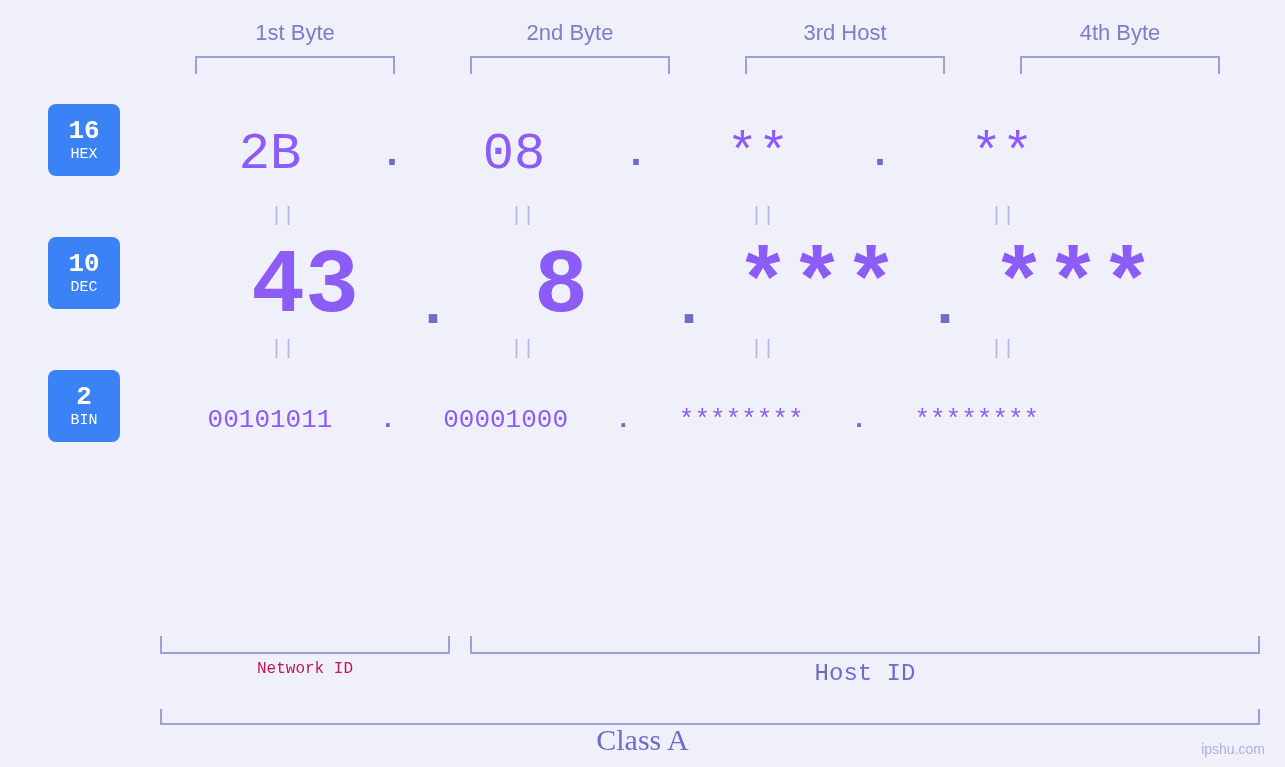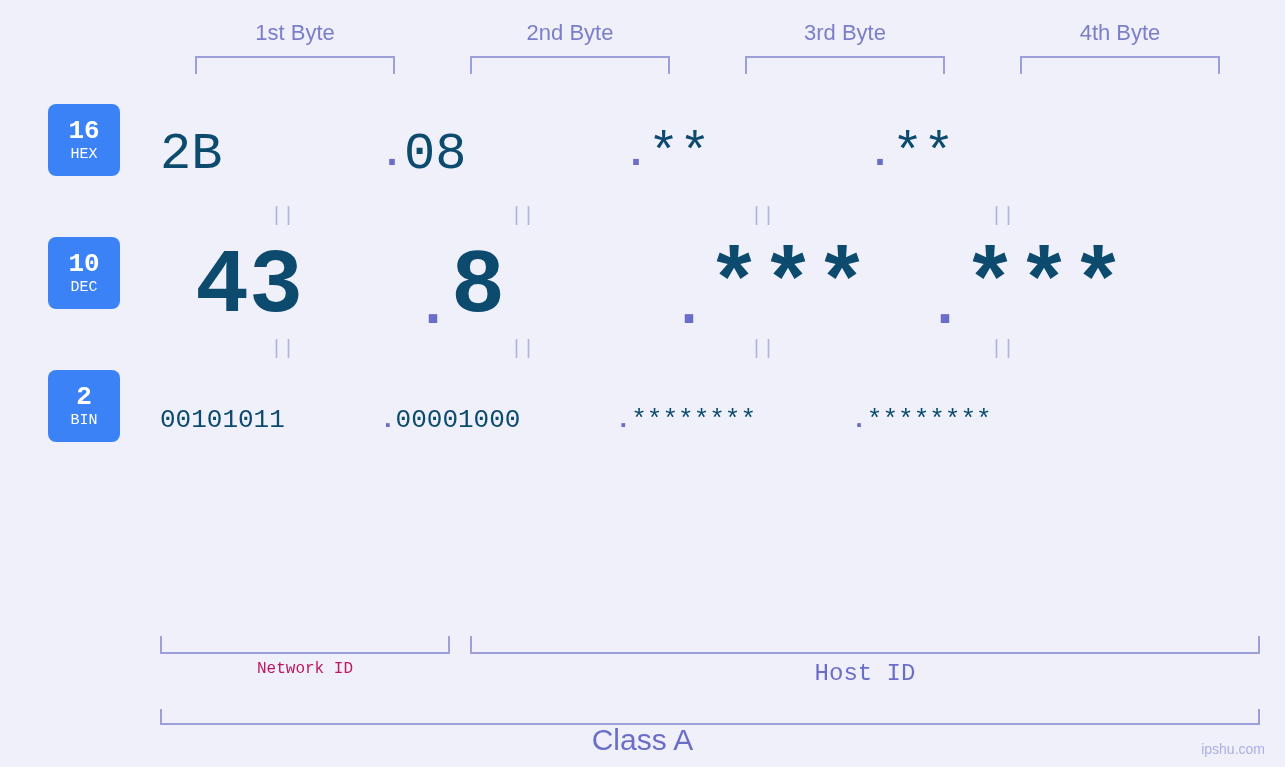--- a/index.html
+++ b/index.html
@@ -99,21 +99,22 @@
 
     .values-row {
       display: flex;
       align-items: center;
       margin-left: 160px;
       width: 1100px;
     }
 
     .byte-val {
       width: 220px;
-      color: #0c4a6e;
+      text-align: center;
+      color: #8b5cf6;
     }
 
     .dot-sep {
       color: #6b6ec8;
       font-weight: bold;
     }
 
     
     .row-hex .byte-val {
       font-size: 52px;
@@ -208,21 +209,21 @@
       height: 16px;
     }
 
     .class-label {
       position: absolute;
       bottom: 10px;
       width: 1285px;
       text-align: center;
       color: #6b6ec8;
       font-size: 30px;
-      font-family: Liberation Sans, sans-serif;
+      font-family: Liberation Serif, serif;
     }
 
     .watermark {
       position: absolute;
       bottom: 10px;
       right: 20px;
       color: #aab0e0;
       font-size: 14px;
       font-family: Arial, sans-serif;
       text-align: center;
@@ -248,21 +249,21 @@
     }
   </style>
 </head>
 <body>
 
 <div class="container">
 
   <div class="byte-headers">
     <div class="byte-header">1st Byte</div>
     <div class="byte-header">2nd Byte</div>
-    <div class="byte-header">3rd Byte</div>
+    <div class="byte-header">3rd Host</div>
     <div class="byte-header">4th Byte</div>
   </div>
 
   <div class="brackets-row">
     <div class="bracket"></div>
     <div class="bracket"></div>
     <div class="bracket"></div>
     <div class="bracket"></div>
   </div>
 

